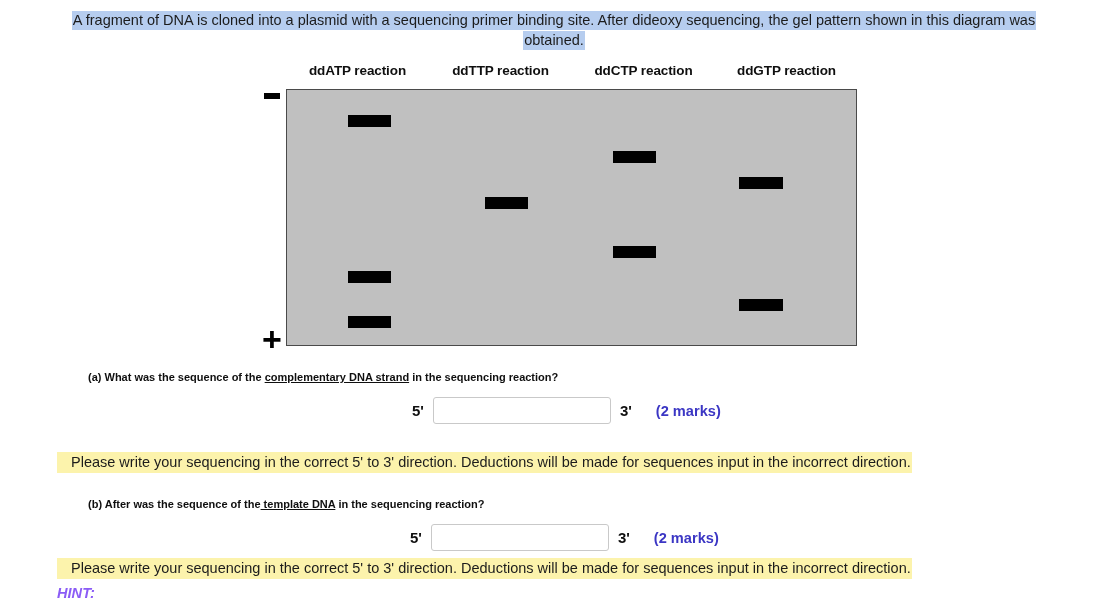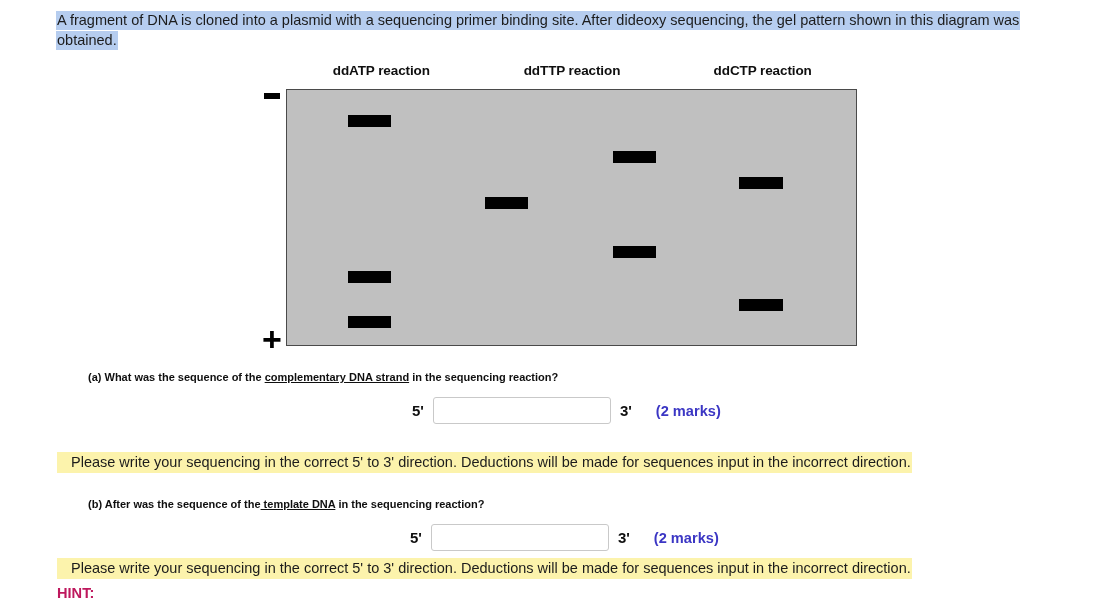--- a/index.html
+++ b/index.html
@@ -19,20 +19,21 @@
 
   
   #intro {
     position: absolute;
     left: 56px;
     top: 11px;
     width: 996px;
     font-size: 14.5px;
     line-height: 19.5px;
     color: #1c1c1c;
+    text-align: center;
   }
   #intro .hl {
     background: #b6cdef;
     box-decoration-break: clone;
     -webkit-box-decoration-break: clone;
     padding: 1px 1px 2px 1px;
   }
 
   
   #gel-figure {
@@ -147,36 +148,38 @@
     background: #fcf3ac;
     padding: 2px 1px 3px 14px;
   }
 
   #hint {
     position: absolute;
     left: 57px;
     top: 585px;
     font-size: 14.6px;
     font-weight: bold;
-    color: #be185d;
+    color: #8b5cf6;
+    font-style: italic;
   }
 </style>
 </head>
 <body>
 
 <div id="intro">
   <span class="hl">A fragment of DNA is cloned into a plasmid with a sequencing primer binding site. After dideoxy sequencing, the gel pattern shown in this diagram was obtained.</span>
 </div>
 
 <div id="gel-figure">
 
   <div id="lane-headers">
     <div class="lane-header">ddATP reaction</div>
     <div class="lane-header">ddTTP reaction</div>
     <div class="lane-header">ddCTP reaction</div>
+    <div class="lane-header">ddGTP reaction</div>
   </div>
 
   <div id="minus-mark"></div>
   <div id="plus-mark">+</div>
 
   <div id="gel-box" style="background: rgb(192, 192, 192);">
       <div class="band" style="left: 61px; top: 25px; width: 43px; background: rgb(0, 0, 0);"></div>
       <div class="band" style="left: 61px; top: 181px; width: 43px; background: rgb(0, 0, 0);"></div>
       <div class="band" style="left: 61px; top: 226px; width: 43px; background: rgb(0, 0, 0);"></div>
       <div class="band" style="left: 198px; top: 107px; width: 43px; background: rgb(0, 0, 0);"></div>

